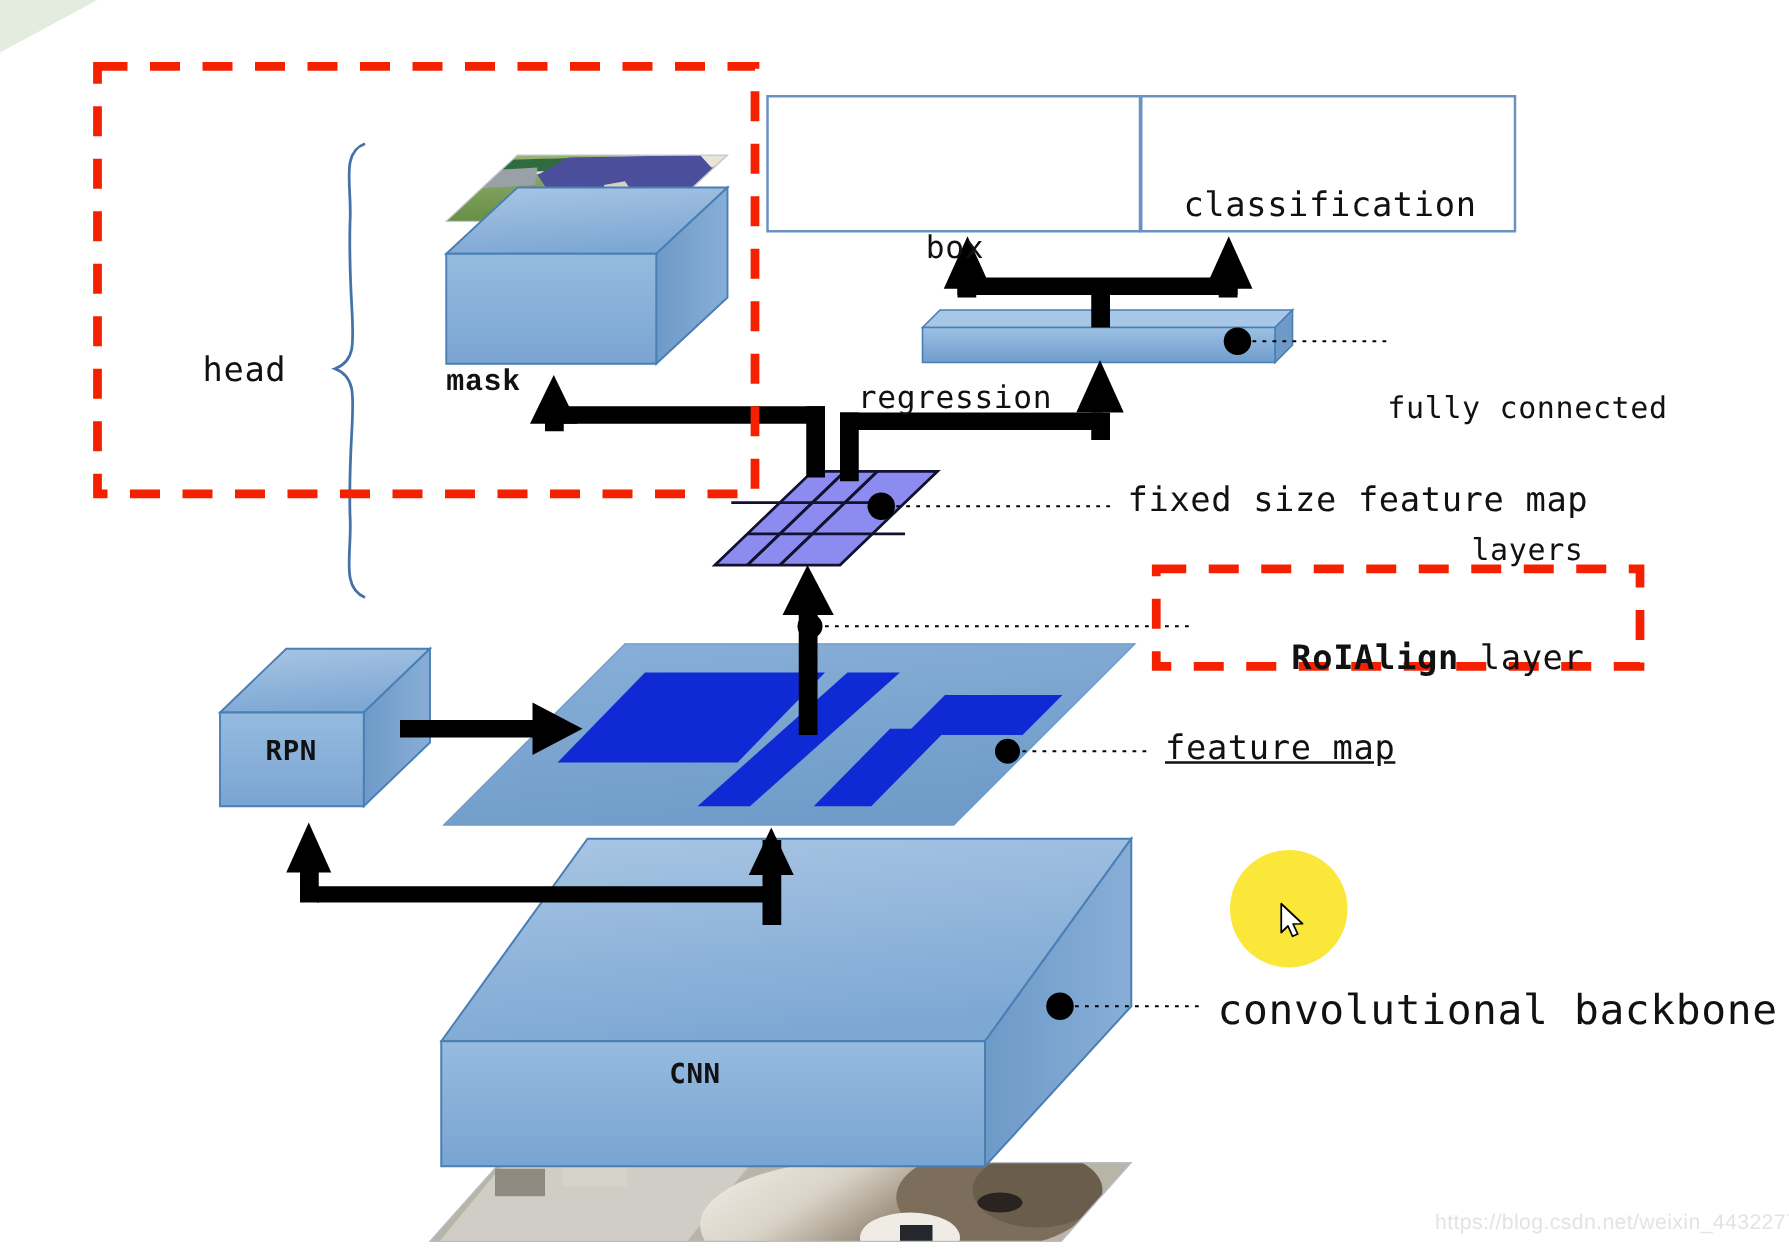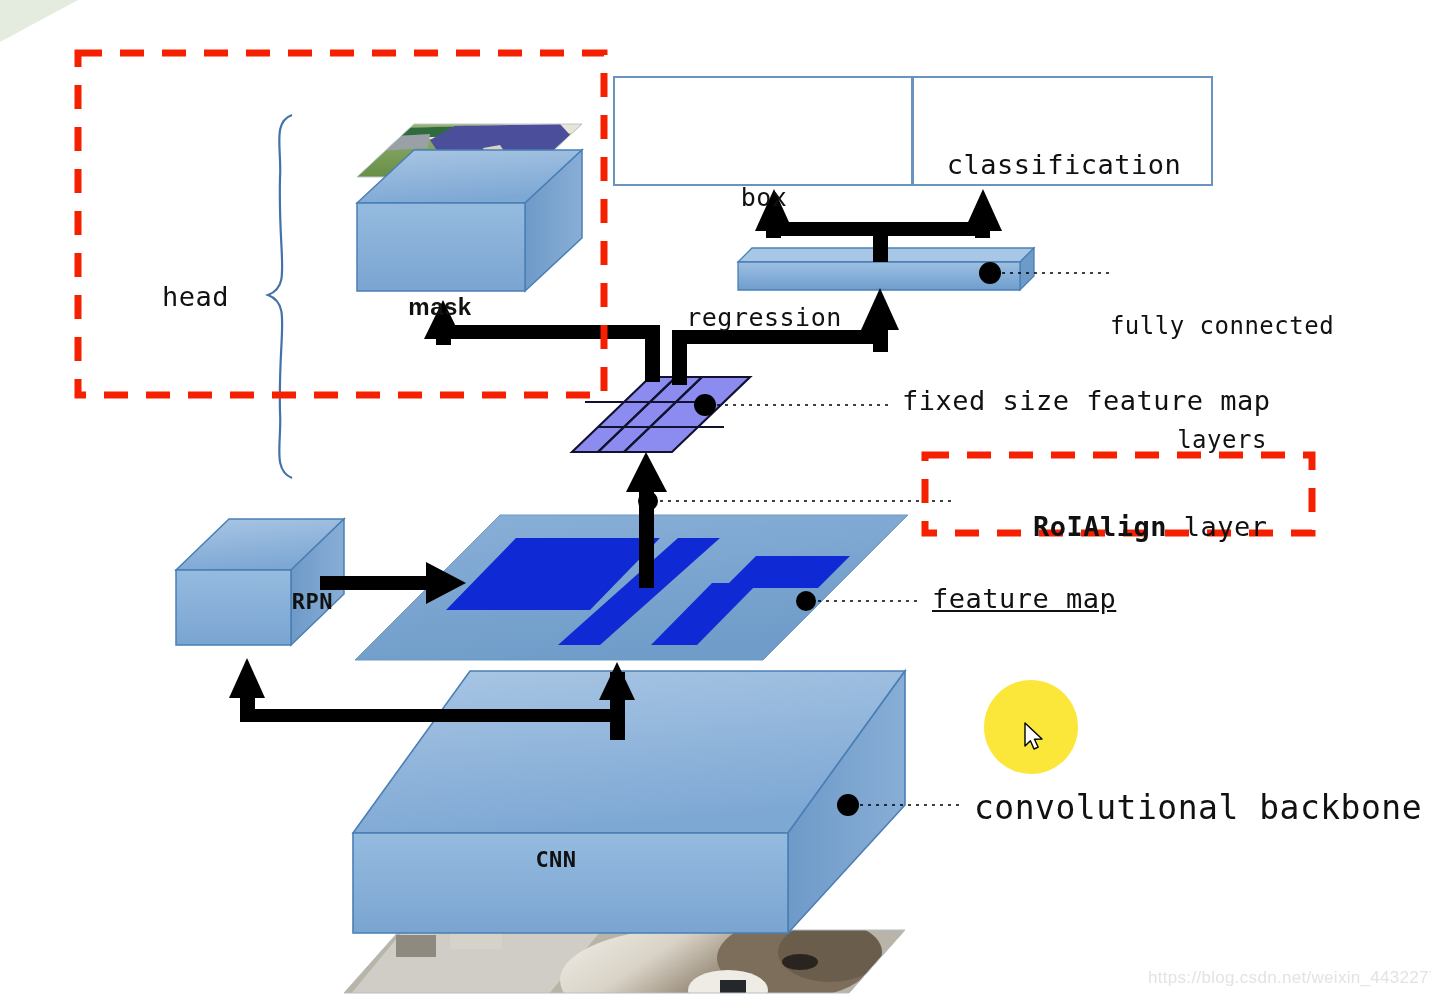--- a/index.html
+++ b/index.html
@@ -19,22 +19,22 @@
   #lbl-fc{left:1072px;top:231px;font-size:24px;line-height:38px;text-align:center;width:300px;}
   #lbl-fixed{left:902px;top:385px;font-size:27px;}
   #lbl-roi{left:966px;top:480px;font-size:27px;}
   #lbl-fmap{left:932px;top:583px;font-size:27px;text-decoration:underline;}
   #lbl-backbone{left:974px;top:788px;font-size:33px;}
 
   #lbl-box-reg{left:616px;top:98px;width:296px;font-size:25px;line-height:40px;text-align:center;}
   #lbl-classification{left:916px;top:113px;width:296px;font-size:27px;text-align:center;margin-top:36px;}
 
   #lbl-mask{left:357px;top:219px;width:166px;font-size:24px;font-weight:bold;
-            line-height:35px;text-align:center;font-family:Liberation Sans, sans-serif;}
-  #lbl-rpn{left:178px;top:589px;width:110px;font-size:22px;font-weight:bold;text-align:right;padding-left:45px;}
+            line-height:35px;font-family:Liberation Mono, monospace;}
+  #lbl-rpn{left:178px;top:589px;width:110px;font-size:22px;font-weight:bold;text-align:center;}
   #lbl-cnn{left:356px;top:847px;width:400px;font-size:22px;font-weight:bold;text-align:center;}
 
   #watermark{position:absolute;left:1148px;top:968px;font-size:17px;color:#e3e3e3;
              font-family:"Liberation Sans", sans-serif;letter-spacing:0.3px;white-space:nowrap;}
 </style>
 </head>
 <body>
 
 <div id="stage">
 

